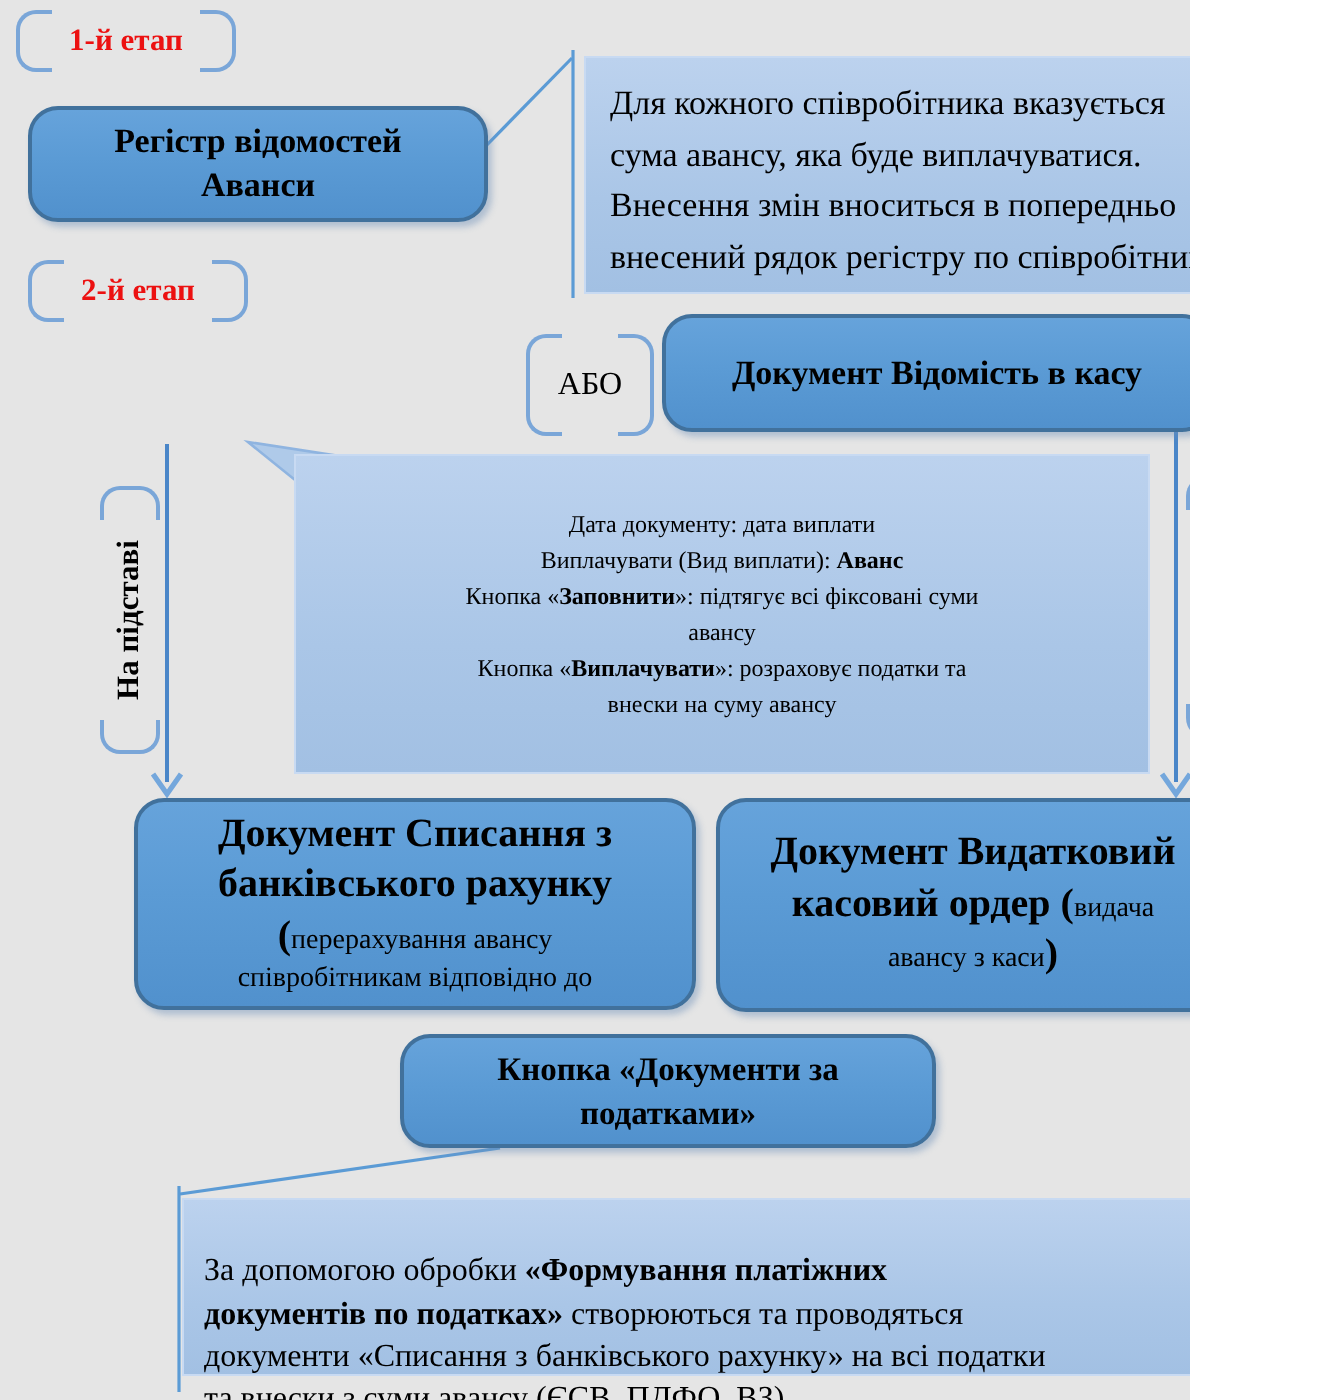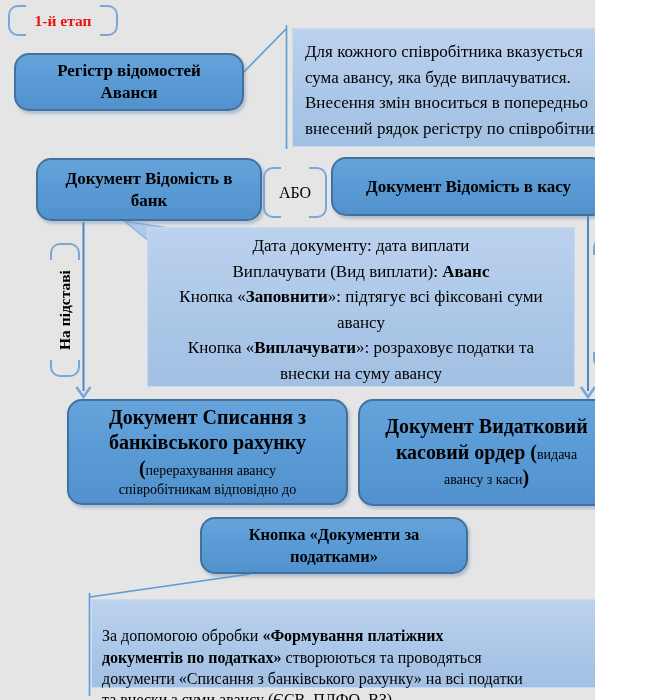--- a/index.html
+++ b/index.html
@@ -47,22 +47,22 @@
   .docbox .b { font-size:20px; }
   
   #stage1   { left:8px;   top:5px;   width:110px; height:31px; }
   #registr  { left:14px;  top:53px;  width:230px; height:58px; }
   #topnote  { left:292px; top:28px;  width:369px; height:119px; padding:10px 12px;
               font-size:17px; line-height:1.5; }
   #stage2   { left:14px;  top:130px; width:110px; height:31px; }
   #bank     { left:36px;  top:158px; width:226px; height:63px; }
   #abo      { left:263px; top:167px; width:64px;  height:51px; }
   #kasa     { left:331px; top:157px; width:275px; height:59px; }
-  #midnote  { left:147px; top:227px; width:428px; height:160px; font-size:17px; line-height:1.5;
-              display:flex; align-items:flex-end; justify-content:center; text-align:center; }
+  #midnote  { left:147px; top:227px; width:428px; height:160px; font-size:12px; line-height:1.5;
+              display:flex; align-items:center; justify-content:center; text-align:center; }
   #leftbasis  { left:50px;  top:243px; width:30px; height:134px; }
   #rightbasis { left:593px; top:238px; width:32px; height:131px; }
   #debit     { left:67px;  top:399px; width:281px; height:106px; font-size:14px; font-weight:normal; }
   #cashorder { left:358px; top:399px; width:257px; height:107px; font-size:14px; font-weight:normal; }
   #taxbtn    { left:200px; top:517px; width:268px; height:57px; font-size:16.5px; }
   #bottomnote{ left:91px;  top:599px; width:553px; height:89px; padding:4px 10px;
                font-size:16px; line-height:1.33; }
   #lines { position:absolute; left:0; top:0; width:665px; height:700px; pointer-events:none; }
 </style>
 </head>
@@ -91,22 +91,24 @@
     <span class="stage-text">1-й етап</span>
   </div>
 
   <div id="registr" class="bluebox">Регістр відомостей Аванси</div>
 
   <div id="topnote" class="callout">Для кожного співробітника вказується
 сума авансу, яка буде виплачуватися.
 Внесення змін вноситься в попередньо
 внесений рядок регістру по співробітнику.</div>
 
+  <div id="stage2" class="bracket bracket-h">
+    <span class="stage-text">2-й етап</span>
+  </div>
 
-  <div id="bank" class="bluebox">Документ Відомість в банк</div>
 
   <div id="abo" class="bracket bracket-h">
     <span class="or-text">АБО</span>
   </div>
 
   <div id="kasa" class="bluebox">Документ Відомість в касу</div>
 
   <div id="midnote" class="callout">
     <div><span>Дата документу: дата виплати
 Виплачувати (Вид виплати): </span><span class="b">Аванс</span><span>

